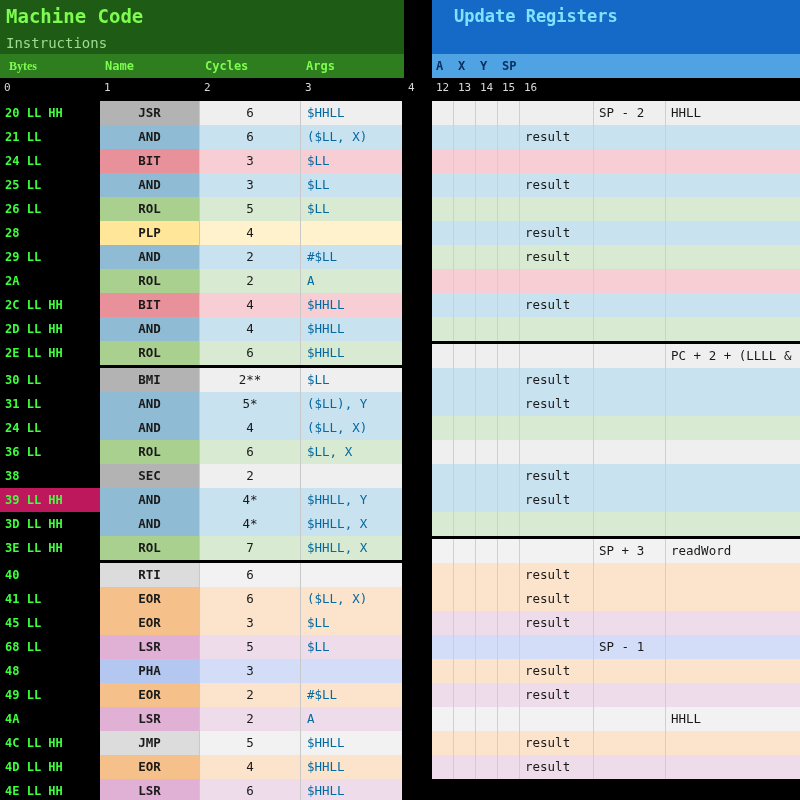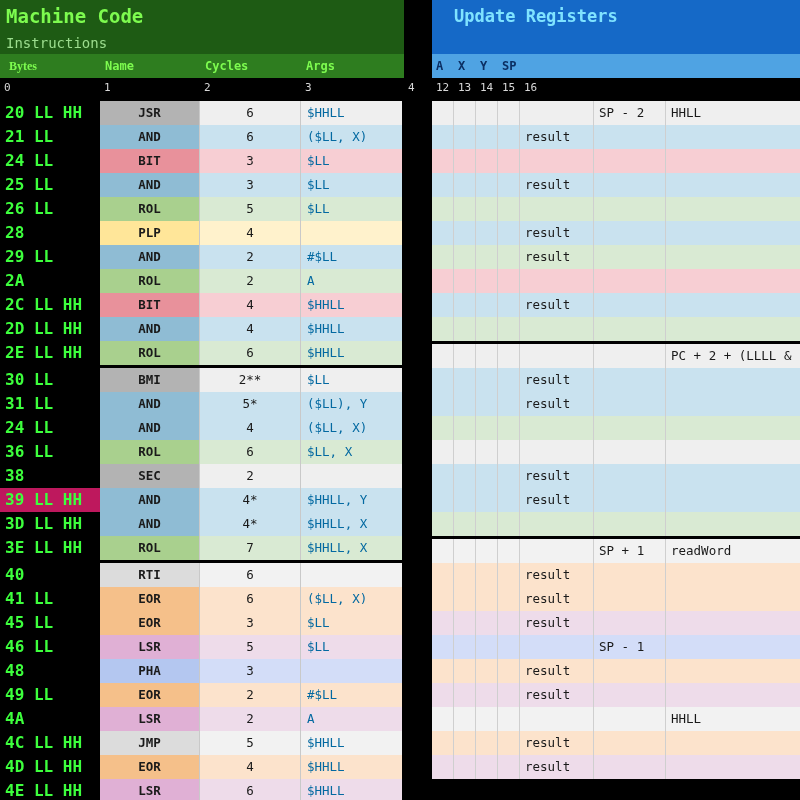--- a/index.html
+++ b/index.html
@@ -179,21 +179,21 @@
     position: absolute;
     top: 0;
     height: 100%;
     box-sizing: border-box;
     font-size: 12.5px;
     line-height: 24px;
     overflow: hidden;
     white-space: nowrap;
   }
   
-  .c-bytes  { left: 0;   width: 100px; color: #3dff3d; font-weight: bold; font-size: 16px; padding-left: 5px; background: #000; }
+  .c-bytes  { left: 0;   width: 100px; color: #3dff3d; font-weight: bold; font-size: 12px; padding-left: 5px; background: #000; }
   .c-name   { left: 100px; width: 100px; text-align: center; font-weight: bold; color: #1a1a1a; border-right: 1px solid #c9c9c9;}
   .c-cycles { left: 200px; width: 101px; text-align: center; color: #1a1a1a; border-right: 1px solid #c9c9c9;}
   .c-args   { left: 301px; width: 103px; padding-left: 6px; color: #0369a1; border-right: 2px solid #000;}
   .c-tailblack { left: 404px; width: 16px; background: #000; }
 
   
   .r-a  { left: 0;   width: 22px; border-right: 1px solid #cfcfcf;}
   .r-x  { left: 22px;  width: 22px; border-right: 1px solid #cfcfcf;}
   .r-y  { left: 44px;  width: 22px; border-right: 1px solid #cfcfcf;}
   .r-sp { left: 66px;  width: 22px; border-right: 1px solid #cfcfcf;}
@@ -378,21 +378,21 @@
           <div class="cellbox c-tailblack" style="background: rgb(0, 0, 0);"></div>
         </div>
         <div class="row">
           <div class="cellbox c-bytes" style="background: rgb(0, 0, 0);">45 LL</div>
           <div class="cellbox c-name" style="background: rgb(245, 192, 138);">EOR</div>
           <div class="cellbox c-cycles" style="background: rgb(252, 227, 204);">3</div>
           <div class="cellbox c-args" style="background: rgb(252, 227, 204);">$LL</div>
           <div class="cellbox c-tailblack" style="background: rgb(0, 0, 0);"></div>
         </div>
         <div class="row">
-          <div class="cellbox c-bytes" style="background: rgb(0, 0, 0);">46 LL</div>
+          <div class="cellbox c-bytes" style="background: rgb(0, 0, 0);">68 LL</div>
           <div class="cellbox c-name" style="background: rgb(224, 176, 213);">LSR</div>
           <div class="cellbox c-cycles" style="background: rgb(238, 220, 234);">5</div>
           <div class="cellbox c-args" style="background: rgb(238, 220, 234);">$LL</div>
           <div class="cellbox c-tailblack" style="background: rgb(0, 0, 0);"></div>
         </div>
         <div class="row">
           <div class="cellbox c-bytes" style="background: rgb(0, 0, 0);">48</div>
           <div class="cellbox c-name" style="background: rgb(180, 199, 240);">PHA</div>
           <div class="cellbox c-cycles" style="background: rgb(211, 221, 248);">3</div>
           <div class="cellbox c-args" style="background: rgb(211, 221, 248);"></div>
@@ -616,21 +616,21 @@
           <div class="cellbox r-result" style="background: rgb(217, 234, 211);"></div>
           <div class="cellbox r-sp2" style="background: rgb(217, 234, 211);"></div>
           <div class="cellbox r-pc" style="background: rgb(217, 234, 211);"></div>
         </div>
         <div class="row gapline">
           <div class="cellbox r-a" style="background: rgb(242, 242, 242);"></div>
           <div class="cellbox r-x" style="background: rgb(242, 242, 242);"></div>
           <div class="cellbox r-y" style="background: rgb(242, 242, 242);"></div>
           <div class="cellbox r-sp" style="background: rgb(242, 242, 242);"></div>
           <div class="cellbox r-result" style="background: rgb(242, 242, 242);"></div>
-          <div class="cellbox r-sp2" style="background: rgb(242, 242, 242);">SP + 1</div>
+          <div class="cellbox r-sp2" style="background: rgb(242, 242, 242);">SP + 3</div>
           <div class="cellbox r-pc" style="background: rgb(242, 242, 242);">readWord</div>
         </div>
         <div class="row">
           <div class="cellbox r-a" style="background: rgb(252, 227, 204);"></div>
           <div class="cellbox r-x" style="background: rgb(252, 227, 204);"></div>
           <div class="cellbox r-y" style="background: rgb(252, 227, 204);"></div>
           <div class="cellbox r-sp" style="background: rgb(252, 227, 204);"></div>
           <div class="cellbox r-result" style="background: rgb(252, 227, 204);">result</div>
           <div class="cellbox r-sp2" style="background: rgb(252, 227, 204);"></div>
           <div class="cellbox r-pc" style="background: rgb(252, 227, 204);"></div>

